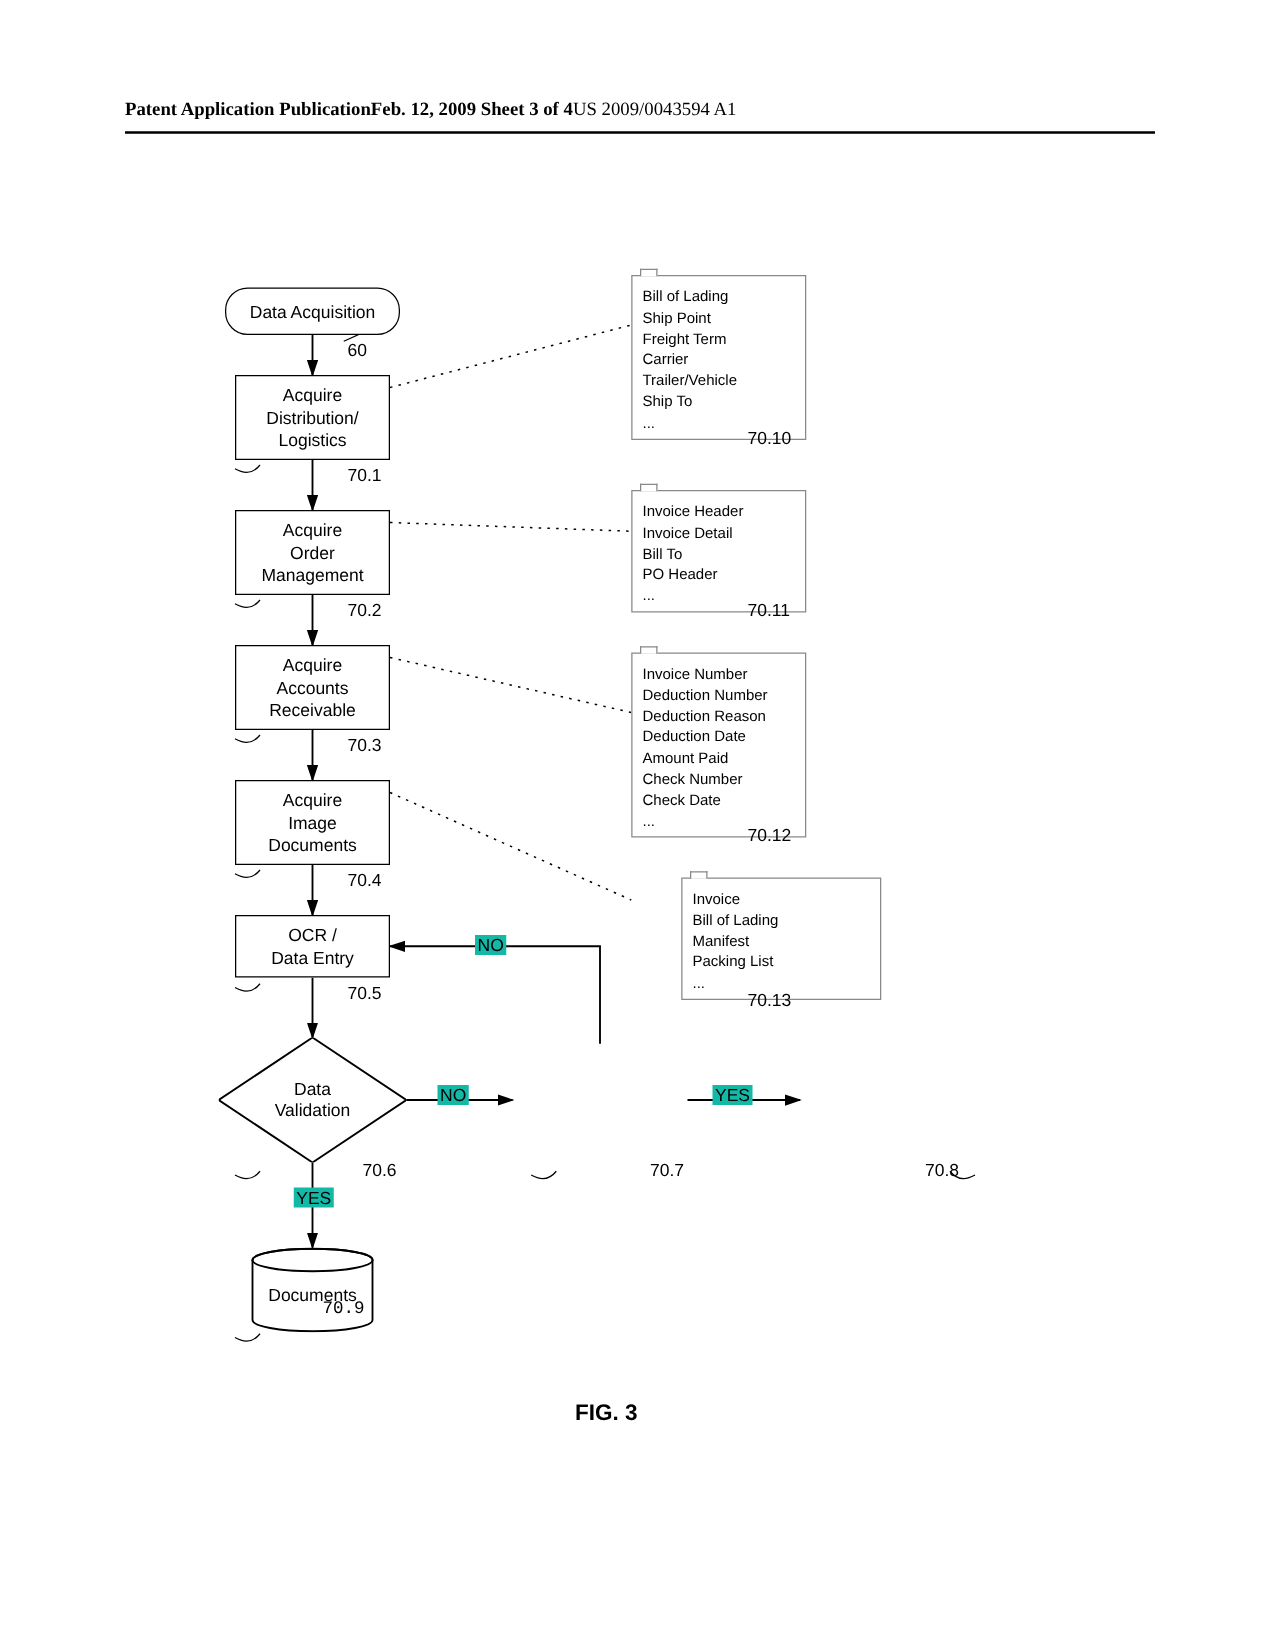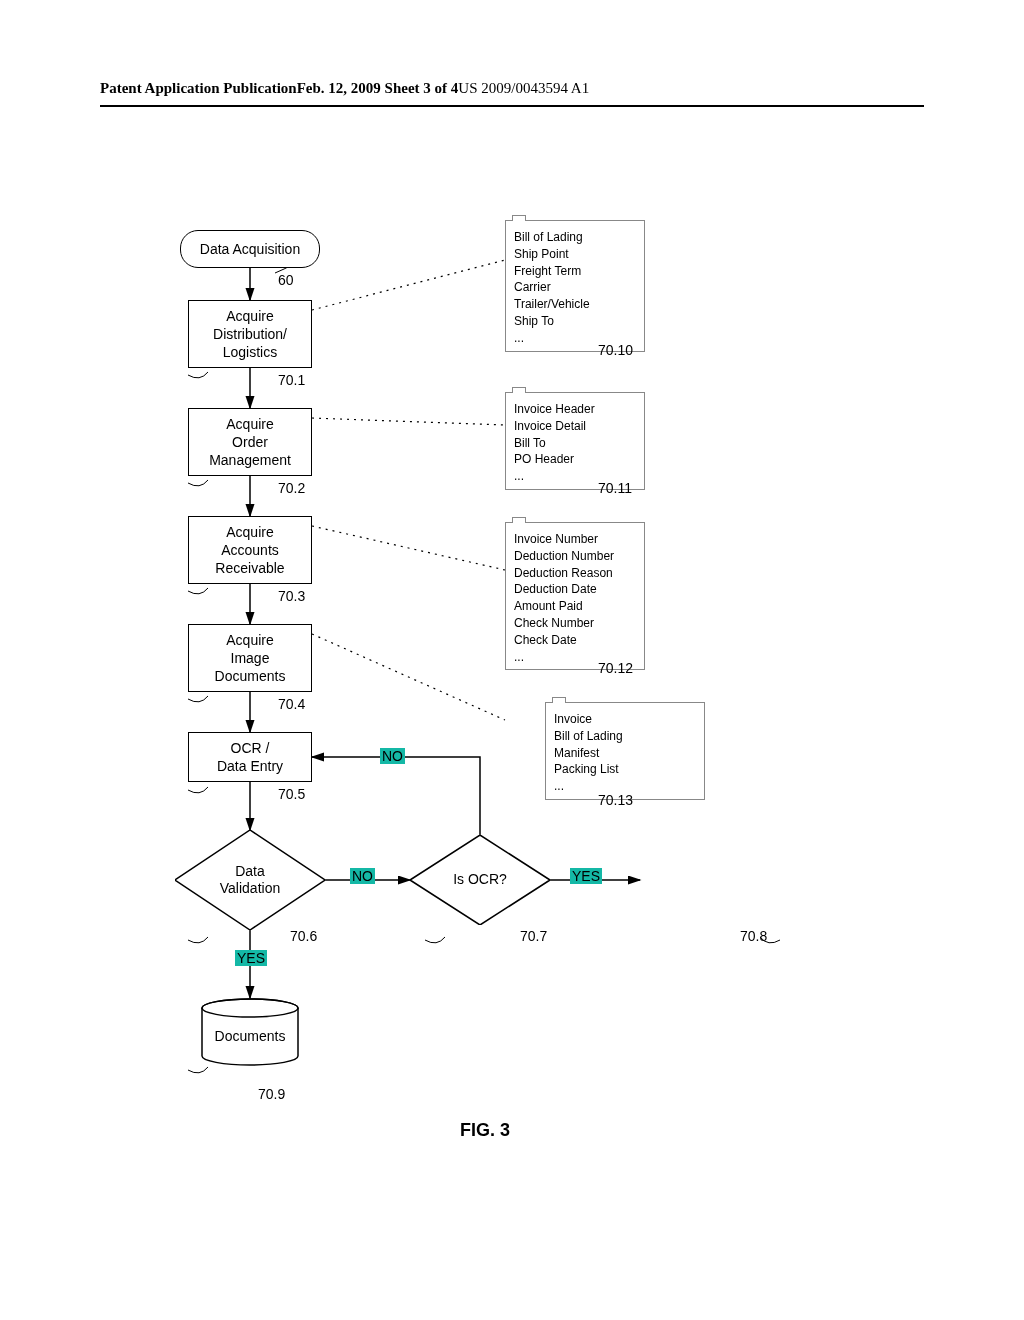--- a/index.html
+++ b/index.html
@@ -198,39 +198,33 @@
 
   <div class="diamond" style="left:75px; top:680px; width:150px; height:100px;">
     <svg width="150" height="100">
         <polygon points="75,0 150,50 75,100 0,50" fill="#fff" stroke="#000" stroke-width="1.5"></polygon>
       </svg>
     <div class="dtext" style="white-space:pre;">Data
 Validation</div>
   </div>
   <div class="ref-label" style="left:190px; top:778px;">70.6</div>
 
-  <div class="diamond" style="left:310px; top:685px; width:140px; height:90px;">
-    <svg width="140" height="90">
-        <polygon points="70,0 140,45 70,90 0,45" fill="#fff" stroke="#000" stroke-width="1.5"></polygon>
-      </svg>
-    <div class="dtext">Is OCR?</div>
-  </div>
   <div class="ref-label" style="left:420px; top:778px;">70.7</div>
 
   <div class="ref-label" style="left:640px; top:778px;">70.8</div>
 
   <div class="cylinder" style="left:100px; top:848px; width:100px; height:68px;">
     <svg width="100" height="68">
       <ellipse cx="50" cy="10" rx="48" ry="9" fill="#fff" stroke="#000" stroke-width="1.5"></ellipse>
       <path d="M2,10 L2,58 A48,9 0 0 0 98,58 L98,10" fill="#fff" stroke="#000" stroke-width="1.5"></path>
       <ellipse cx="50" cy="10" rx="48" ry="9" fill="none" stroke="#000" stroke-width="1.5"></ellipse>
     </svg>
     <div class="cyl-text" style="top:30px;">Documents</div>
   </div>
-  <div class="ref-label" style="left:158px; top:936px;">70.9</div>
+  <div class="ref-label" style="left:158px; top:889px;font-family:Liberation Mono, monospace;">70.9</div>
 
   <div class="data-box" style="left:405px; top:70px; width:140px;">
     <div class="tab"></div>
     <div class="content">Bill of Lading
 Ship Point
 Freight Term
 Carrier
 Trailer/Vehicle
 Ship To
 ...</div>

